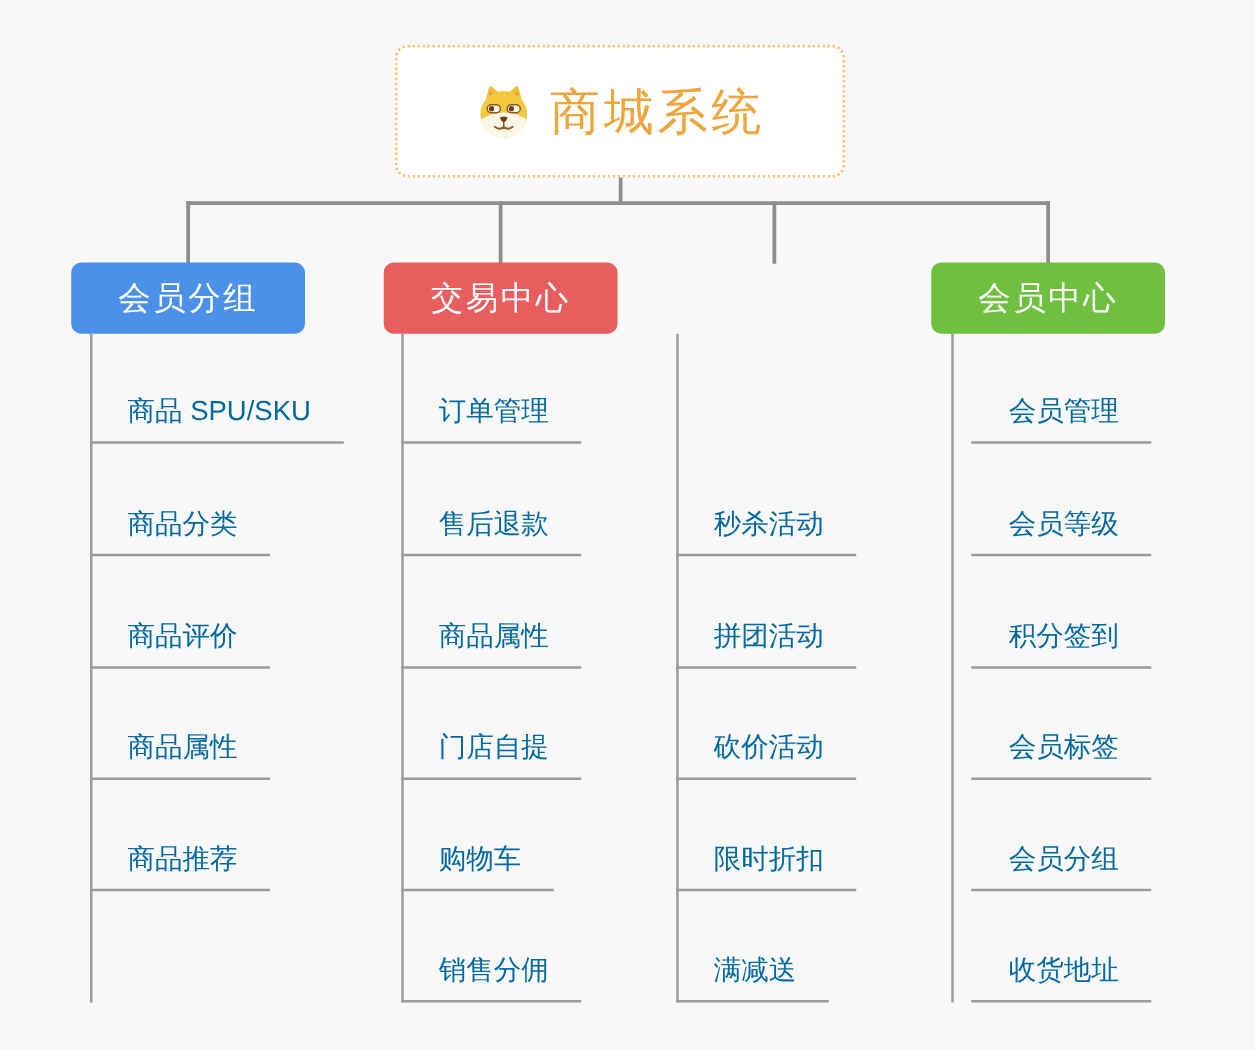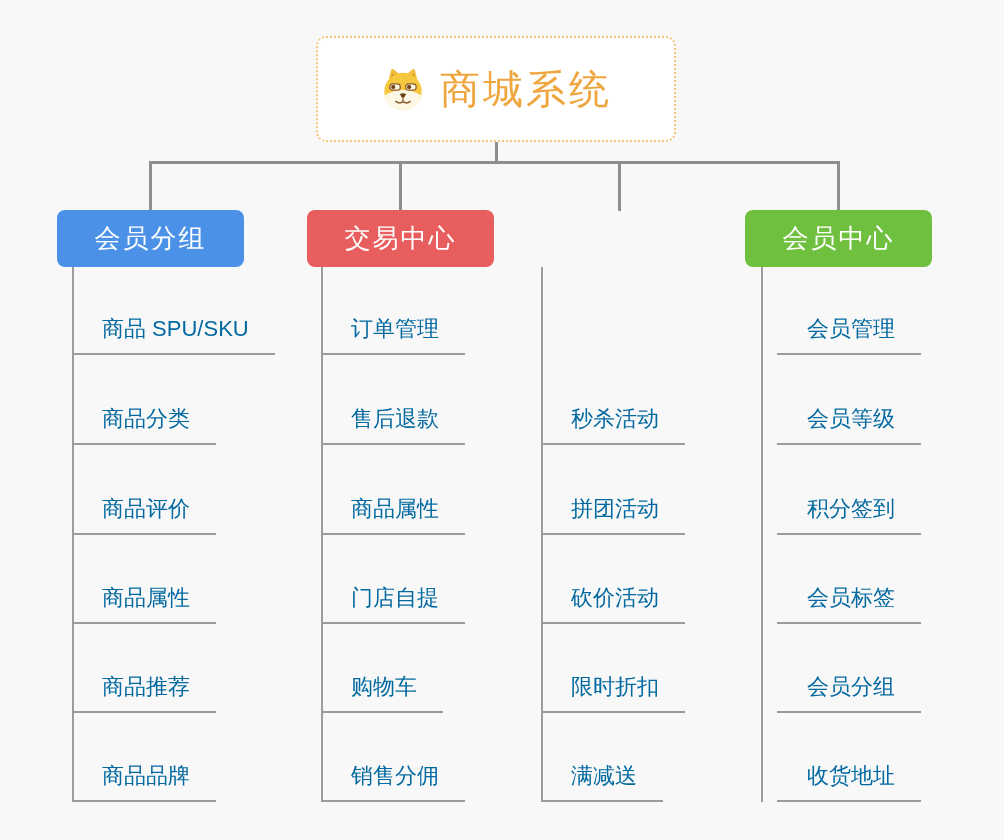--- a/index.html
+++ b/index.html
@@ -94,21 +94,20 @@
   <div class="vline c0"></div>
   <div class="vline c1"></div>
   <div class="vline c2"></div>
   <div class="vline c3"></div>
 
   <div class="leaf c0 r0">商品 SPU/SKU</div>
   <div class="leaf c0 r1">商品分类</div>
   <div class="leaf c0 r2">商品评价</div>
   <div class="leaf c0 r3">商品属性</div>
   <div class="leaf c0 r4">商品推荐</div>
-  <div class="leaf c0 r5">商品品牌</div>
 
   <div class="leaf c1 r0">订单管理</div>
   <div class="leaf c1 r1">售后退款</div>
   <div class="leaf c1 r2">商品属性</div>
   <div class="leaf c1 r3">门店自提</div>
   <div class="leaf c1 r4">购物车</div>
   <div class="leaf c1 r5">销售分佣</div>
 
   <div class="leaf c2 r1">秒杀活动</div>
   <div class="leaf c2 r2">拼团活动</div>

